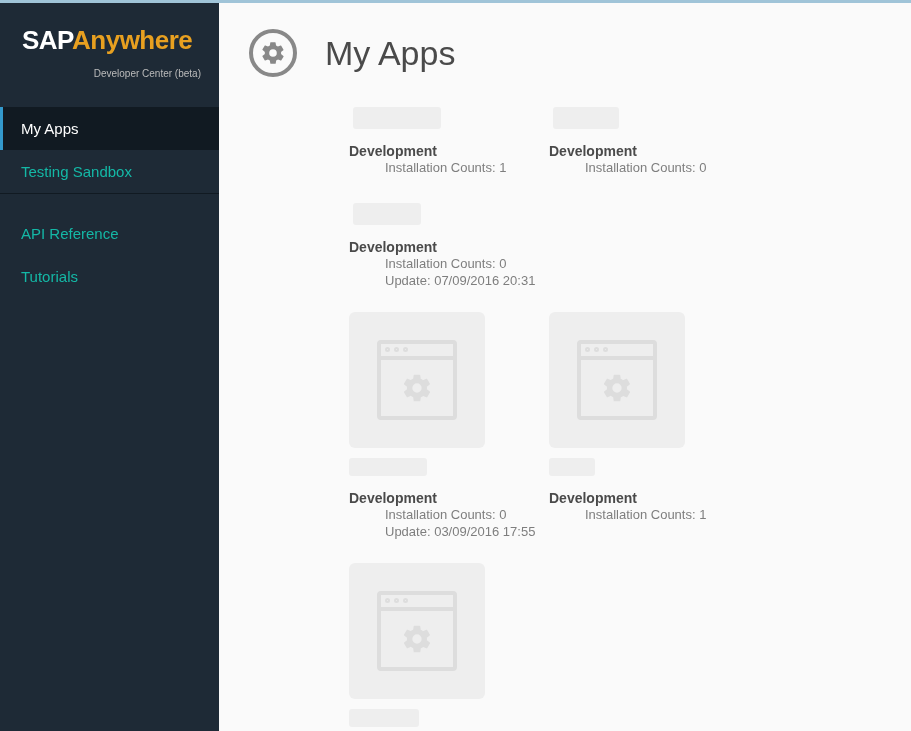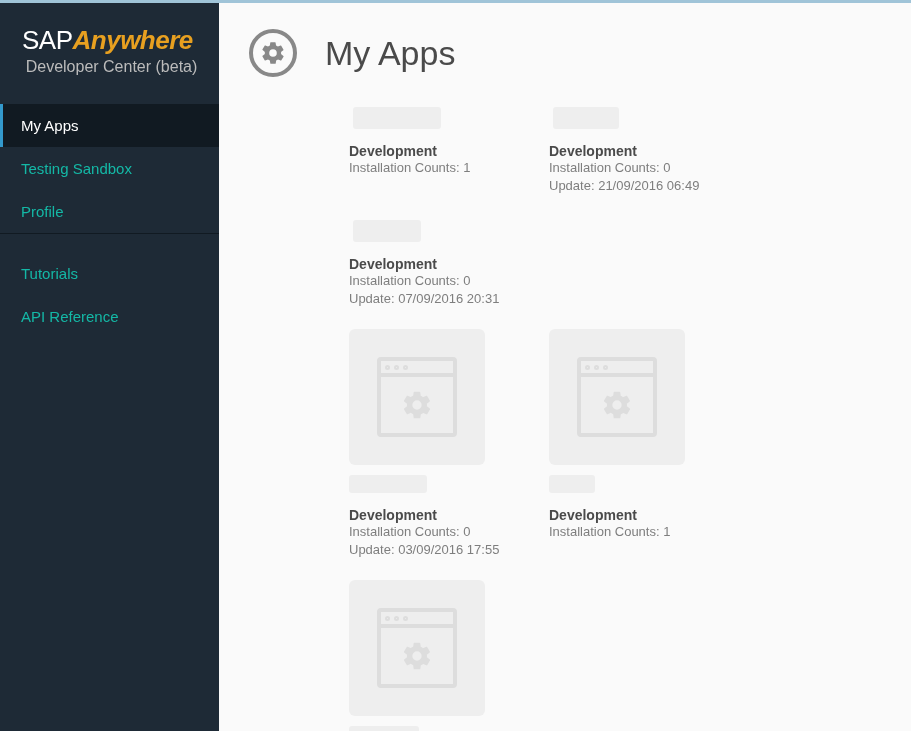--- a/index.html
+++ b/index.html
@@ -22,27 +22,27 @@
     }
     .logo-block {
       padding: 22px 18px 10px 22px;
       color: #fff;
     }
     .logo-row {
       font-size: 26px;
       font-weight: 400;
       letter-spacing: -0.5px;
     }
-    .logo-sap { color: #fff; font-weight: 400; }
-    .logo-any { color: #e8a020; font-weight: 700; font-style: italic; }
+    .logo-sap { color: #fff; font-weight: 700; }
+    .logo-any { color: #e8a020; font-weight: 700; }
     .logo-sub {
-      text-align: center;
-      font-size: 16px;
+      text-align: right;
+      font-size: 10px;
       color: #bbb;
-      margin-top: 2px;
+      margin-top: 12px;
     }
     .nav-group {
       margin-top: 18px;
       border-bottom: 1px solid #111a22;
     }
     .nav-item {
       padding: 13px 18px;
       font-size: 15px;
       color: #14b8a6;
       cursor: pointer;
@@ -102,20 +102,21 @@
     }
     .app-status {
       font-size: 14px;
       font-weight: 700;
       color: #4a4a4a;
     }
     .app-meta {
       font-size: 13px;
       color: #7e7e7e;
       line-height: 1.35;
+      margin-left: 36px;
     }
     .app-icon-box {
       width: 136px;
       height: 136px;
       background: #eee;
       border-radius: 6px;
       margin: 0 0 10px 0;
       display: flex;
       align-items: center;
       justify-content: center;
@@ -163,26 +164,25 @@
   <div class="logo-block">
     <div class="logo-row">
       <span class="logo-sap">SAP</span><span class="logo-any">Anywhere</span>
     </div>
     <div class="logo-sub">Developer Center (beta)</div>
   </div>
 
   <div class="nav-group">
     <div class="nav-item active">My Apps</div>
     <div class="nav-item">Testing Sandbox</div>
-    <div class="nav-item">Profile</div>
   </div>
 
   <div class="nav-group" style="border-bottom:none">
+    <div class="nav-item">API Reference</div>
     <div class="nav-item">Tutorials</div>
-    <div class="nav-item">API Reference</div>
   </div>
 </div>
 
 <div class="main">
   <div class="header">
     <div class="gear-circle">
       <svg class="gear-svg" width="26" height="26" viewBox="0 0 24 24" fill="#888">
           <path d="M19.4 13a7.5 7.5 0 0 0 .1-1 7.5 7.5 0 0 0-.1-1l2.1-1.6a.5.5 0 0 0 .1-.7l-2-3.4a.5.5 0 0 0-.6-.2l-2.5 1a7.3 7.3 0 0 0-1.7-1l-.4-2.6A.5.5 0 0 0 14 2h-4a.5.5 0 0 0-.5.4l-.4 2.6a7.3 7.3 0 0 0-1.7 1l-2.5-1a.5.5 0 0 0-.6.2l-2 3.4a.5.5 0 0 0 .1.7L4.5 11a7.5 7.5 0 0 0-.1 1 7.5 7.5 0 0 0 .1 1l-2.1 1.6a.5.5 0 0 0-.1.7l2 3.4a.5.5 0 0 0 .6.2l2.5-1a7.3 7.3 0 0 0 1.7 1l.4 2.6A.5.5 0 0 0 10 22h4a.5.5 0 0 0 .5-.4l.4-2.6a7.3 7.3 0 0 0 1.7-1l2.5 1a.5.5 0 0 0 .6-.2l2-3.4a.5.5 0 0 0-.1-.7ZM12 15.5A3.5 3.5 0 1 1 15.5 12 3.5 3.5 0 0 1 12 15.5Z"></path>
         </svg>
     </div>
@@ -192,21 +192,20 @@
   <div class="apps-grid" style="margin-left:100px;">
     <div class="app-card">
       <div class="app-thumb-blur"></div>
       <div class="app-status">Development</div>
       <div class="app-meta"><span>Installation Counts: </span><span>1</span></div>
     </div>
     <div class="app-card">
       <div class="app-thumb-blur" style="width:66px"></div>
       <div class="app-status">Development</div>
       <div class="app-meta"><span>Installation Counts: </span><span>0</span></div>
-      <div class="app-meta"><span>Update: </span><span>21/09/2016 06:49</span></div>
     </div>
     <div class="app-card">
       <div class="app-thumb-blur" style="width:68px"></div>
       <div class="app-status">Development</div>
       <div class="app-meta"><span>Installation Counts: </span><span>0</span></div>
       <div class="app-meta"><span>Update: </span><span>07/09/2016 20:31</span></div>
     </div>
   </div>
 
   <div class="apps-grid row2" style="margin-left:100px;">

